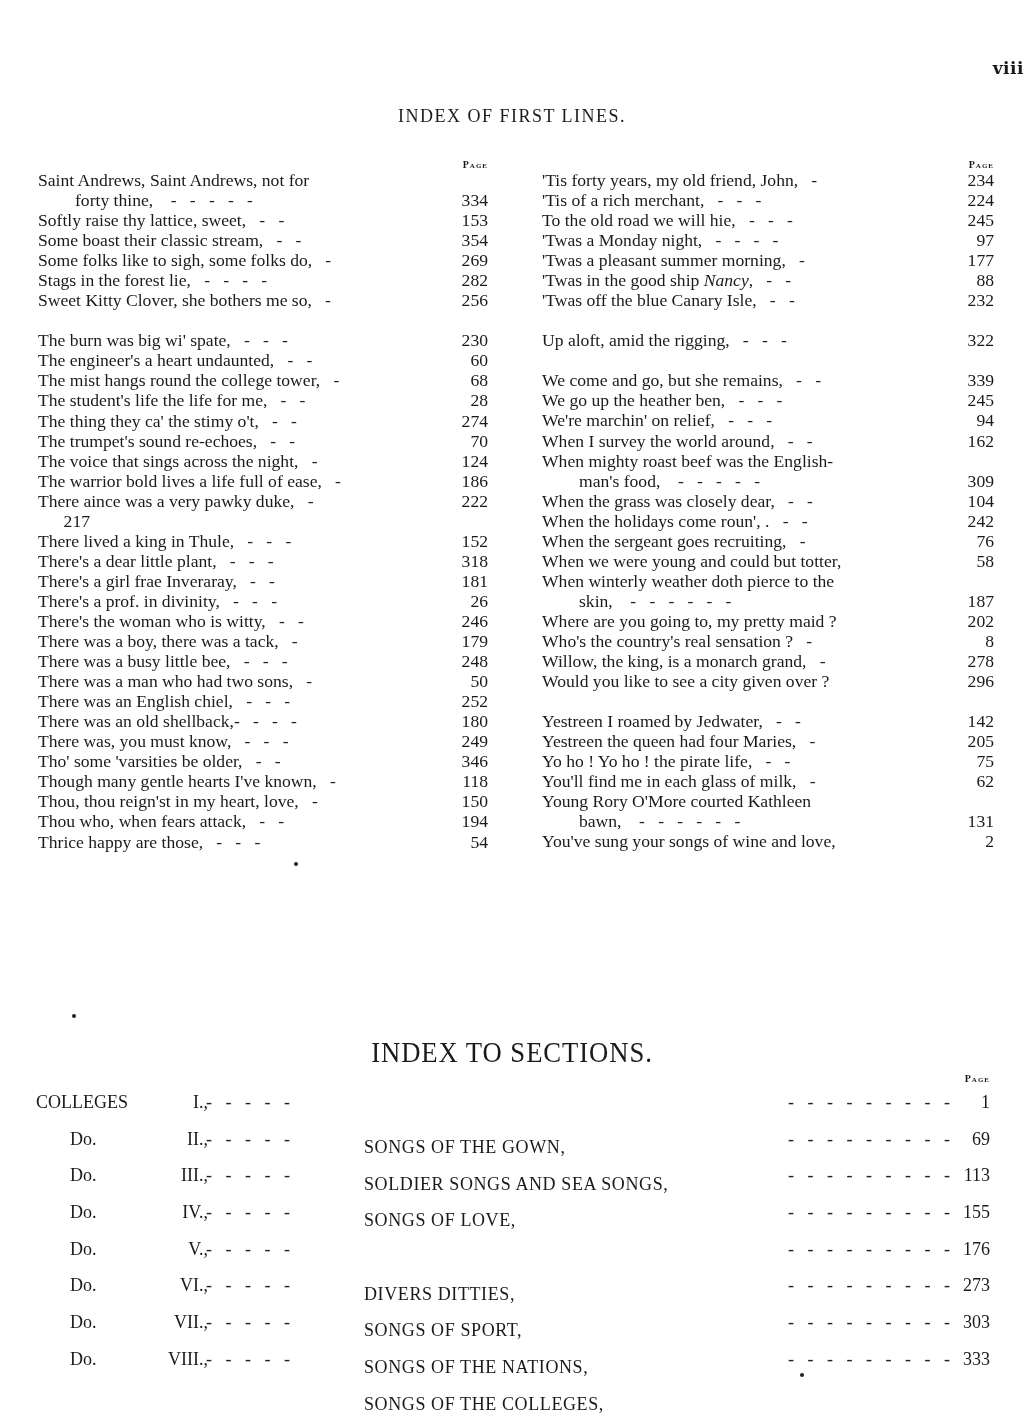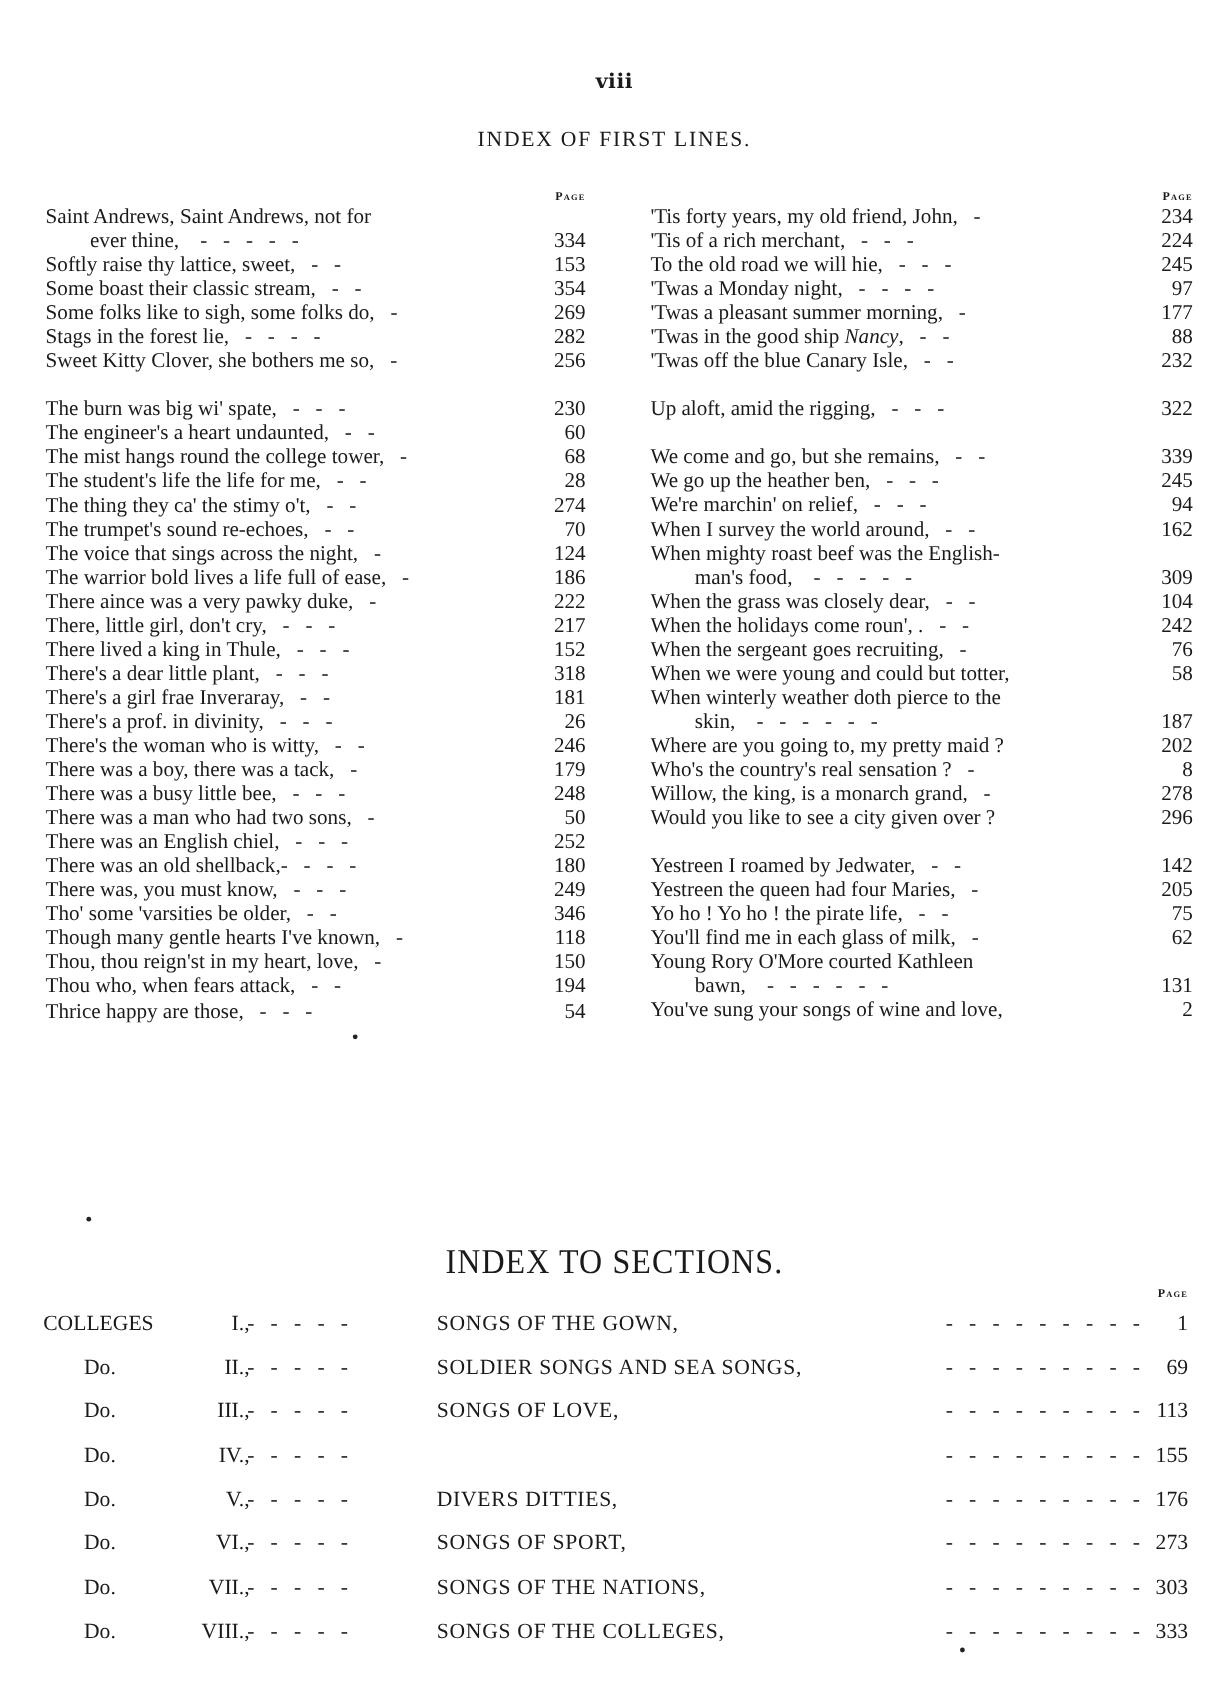--- a/index.html
+++ b/index.html
@@ -2,21 +2,21 @@
 <html><head>
   <meta charset="utf-8">
   <style>
     html, body { margin: 0; padding: 0; background: #ffffff; }
     body {
       width: 1024px; height: 1414px; position: relative; overflow: hidden;
       font-family: "DejaVu Serif", "Liberation Serif", serif;
       color: #1a1a1a;
     }
     .folio {
-      position: absolute; top: 58px; left: 0; width: 1024px; text-align: center;
+      position: absolute; top: 58px; left: 0; width: 1024px; text-align: right;
       font-weight: bold; font-size: 17px; letter-spacing: 0.5px;
     }
     .title1 {
       position: absolute; top: 106px; left: 0; width: 1024px; text-align: center;
       font-family: "Liberation Serif", serif; font-size: 18px; letter-spacing: 1.5px;
     }
     .col {
       position: absolute; top: 150px; width: 452px;
       font-family: "Liberation Serif", serif; font-size: 17.6px; line-height: 20.05px;
     }
@@ -44,42 +44,42 @@
     }
     .sections {
       position: absolute; top: 1086px; left: 36px; width: 954px;
       font-family: "Liberation Serif", serif; font-size: 18px;
     }
     .srow { position: relative; height: 36.7px; line-height: 32px; white-space: nowrap; }
     .srow .do { position: absolute; left: 0; }
     .srow .do.indent { left: 34px; }
     .srow .num { position: absolute; left: 94px; width: 78px; text-align: right; }
     .srow .d1 { position: absolute; left: 170px; width: 150px; letter-spacing: 0; }
-    .srow .name { position: absolute; left: 328px; letter-spacing: 0.6px; }
+    .srow .name { position: absolute; left: 328px; letter-spacing: 0.6px; margin-top: 45px; }
     .srow .d2 { position: absolute; right: 40px; letter-spacing: 0; }
     .srow .spg { position: absolute; right: 0; text-align: right; }
     .dots { color: #222; }
     .speck { position: absolute; width: 4px; height: 4px; border-radius: 50%; background: #222; }
   </style>
 </head>
 <body>
 
 <div class="folio">viii</div>
 <div class="title1">INDEX OF FIRST LINES.</div>
 
 <div class="col left">
   <div class="page-hdr">Page</div>
   <div id="left-entries">
       <div>
         <div class="entry">
           <span class="text">Saint Andrews, Saint Andrews, not for</span>
           <span class="pg"></span>
         </div>
         <div class="entry">
-          <span class="text cont"><span>ever thine,</span><span class="lead" style="white-space: pre;">    -   -   -   -   -</span></span>
+          <span class="text cont"><span>forty thine,</span><span class="lead" style="white-space: pre;">    -   -   -   -   -</span></span>
           <span class="pg">334</span>
         </div>
       </div>
       <div>
         <div class="entry">
           <span class="text"><span>Softly raise thy lattice, sweet,</span><span class="lead" style="white-space: pre;">   -   -</span></span>
           <span class="pg">153</span>
         </div>
       </div>
       <div>
@@ -156,21 +156,20 @@
         </div>
       </div>
       <div>
         <div class="entry">
           <span class="text"><span>There aince was a very pawky duke,</span><span class="lead" style="white-space: pre;">   -</span></span>
           <span class="pg">222</span>
         </div>
       </div>
       <div>
         <div class="entry">
-          <span class="text"><span>There, little girl, don't cry,</span><span class="lead" style="white-space: pre;">   -   -   -</span></span>
           <span class="pg">217</span>
         </div>
       </div>
       <div>
         <div class="entry">
           <span class="text"><span>There lived a king in Thule,</span><span class="lead" style="white-space: pre;">   -   -   -</span></span>
           <span class="pg">152</span>
         </div>
       </div>
       <div>

